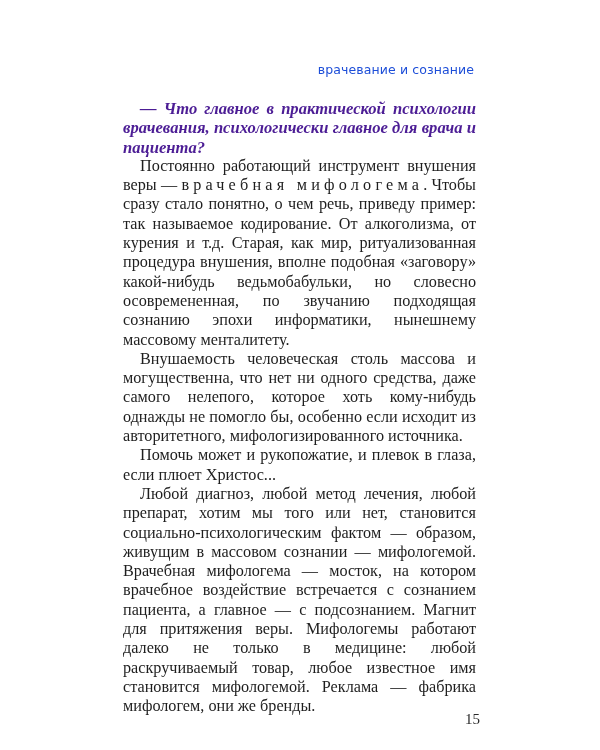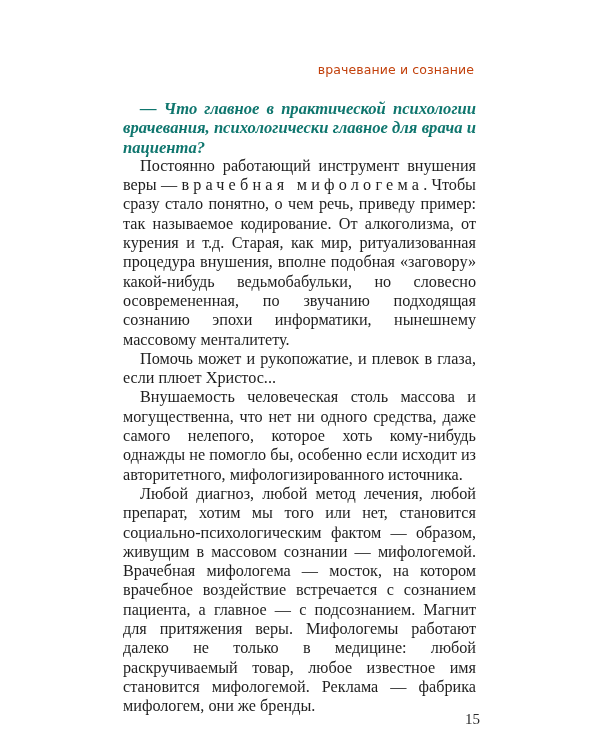--- a/index.html
+++ b/index.html
@@ -14,42 +14,42 @@
       overflow: hidden;
       color: #1e1e1e;
     }
     .running-head {
       position: absolute;
       top: 62px;
       right: 126px;
       font-family: "DejaVu Sans", sans-serif;
       font-size: 12.5px;
       letter-spacing: 0.1px;
-      color: #c2410c;
+      color: #1d4ed8;
       font-weight: normal;
     }
     .text-block {
       position: absolute;
       left: 123px;
       top: 99px;
       width: 353px;
       font-family: "Liberation Serif", serif;
       font-size: 16.2px;
       line-height: 19.3px;
       text-align: justify;
       hyphens: manual;
     }
     .text-block p {
       margin: 0;
       text-indent: 17px;
     }
     .question {
       font-weight: bold;
       font-style: italic;
-      color: #0f766e;
+      color: #4c1d95;
       font-size: 16.6px;
     }
     .spaced {
       letter-spacing: 4.2px;
     }
     .folio {
       position: absolute;
       top: 711px;
       left: 465px;
       font-family: "Liberation Serif", serif;
@@ -58,18 +58,18 @@
     }
   </style>
 </head>
 <body>
 
 <div class="running-head">врачевание и сознание</div>
 
 <div class="text-block">
   <p class="question">— Что главное в практической психологии врачевания, психологически главное для врача и пациента?</p>
   <p><span>Постоянно работающий инструмент внушения веры — </span><span class="spaced">врачебная мифологема</span><span>. Чтобы сразу стало понятно, о чем речь, приведу пример: так называемое кодирование. От алкоголизма, от курения и т.д. Старая, как мир, ритуализованная процедура внушения, вполне подобная «заговору» какой-нибудь ведьмобабульки, но словесно осовремененная, по звучанию подходящая сознанию эпохи информатики, нынешнему массовому менталитету.</span></p>
+  <p>Внушаемость человеческая столь массова и могущественна, что нет ни одного средства, даже самого нелепого, которое хоть кому-нибудь однажды не помогло бы, особенно если исходит из авторитетного, мифологизированного источника.</p>
   <p>Помочь может и рукопожатие, и плевок в глаза, если плюет Христос...</p>
-  <p>Внушаемость человеческая столь массова и могущественна, что нет ни одного средства, даже самого нелепого, которое хоть кому-нибудь однажды не помогло бы, особенно если исходит из авторитетного, мифологизированного источника.</p>
   <p>Любой диагноз, любой метод лечения, любой препарат, хотим мы того или нет, становится социально-психологическим фактом — образом, живущим в массовом сознании — мифологемой. Врачебная мифологема — мосток, на котором врачебное воздействие встречается с сознанием пациента, а главное — с подсознанием. Магнит для притяжения веры. Мифологемы работают далеко не только в медицине: любой раскручиваемый товар, любое известное имя становится мифологемой. Реклама — фабрика мифологем, они же бренды.</p>
 </div>
 
 <div class="folio">15</div>
 
 </body></html>

